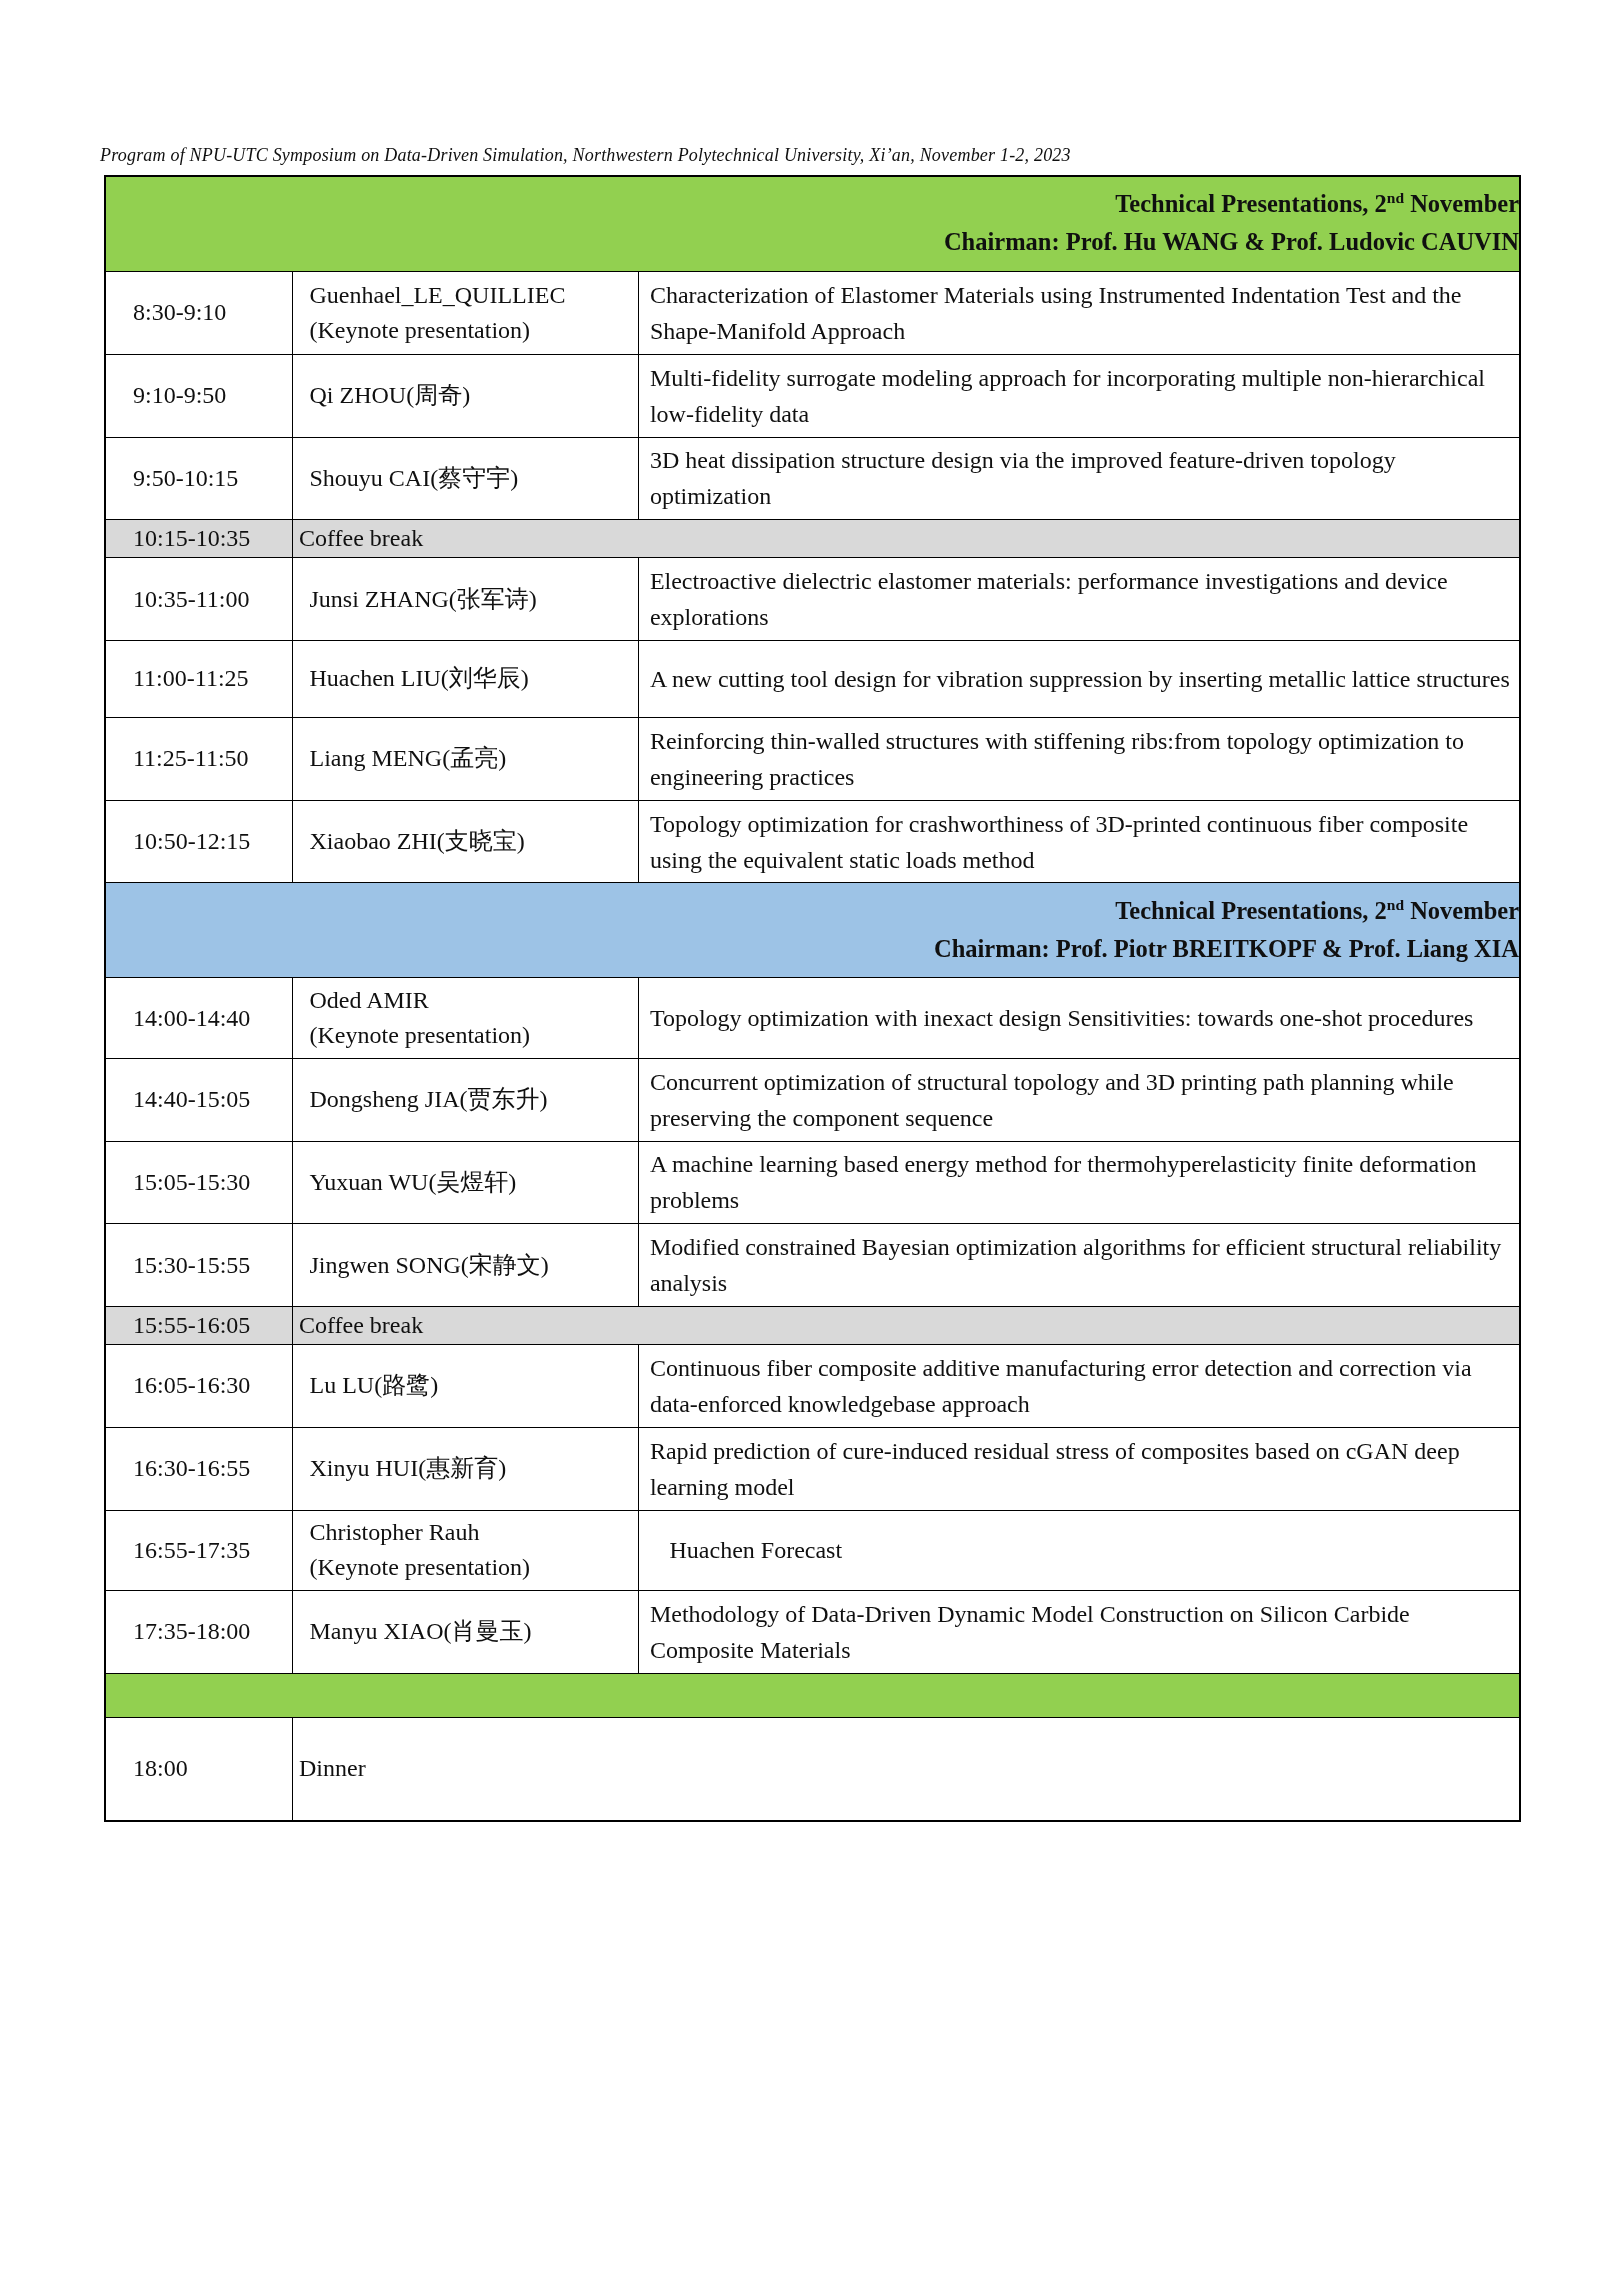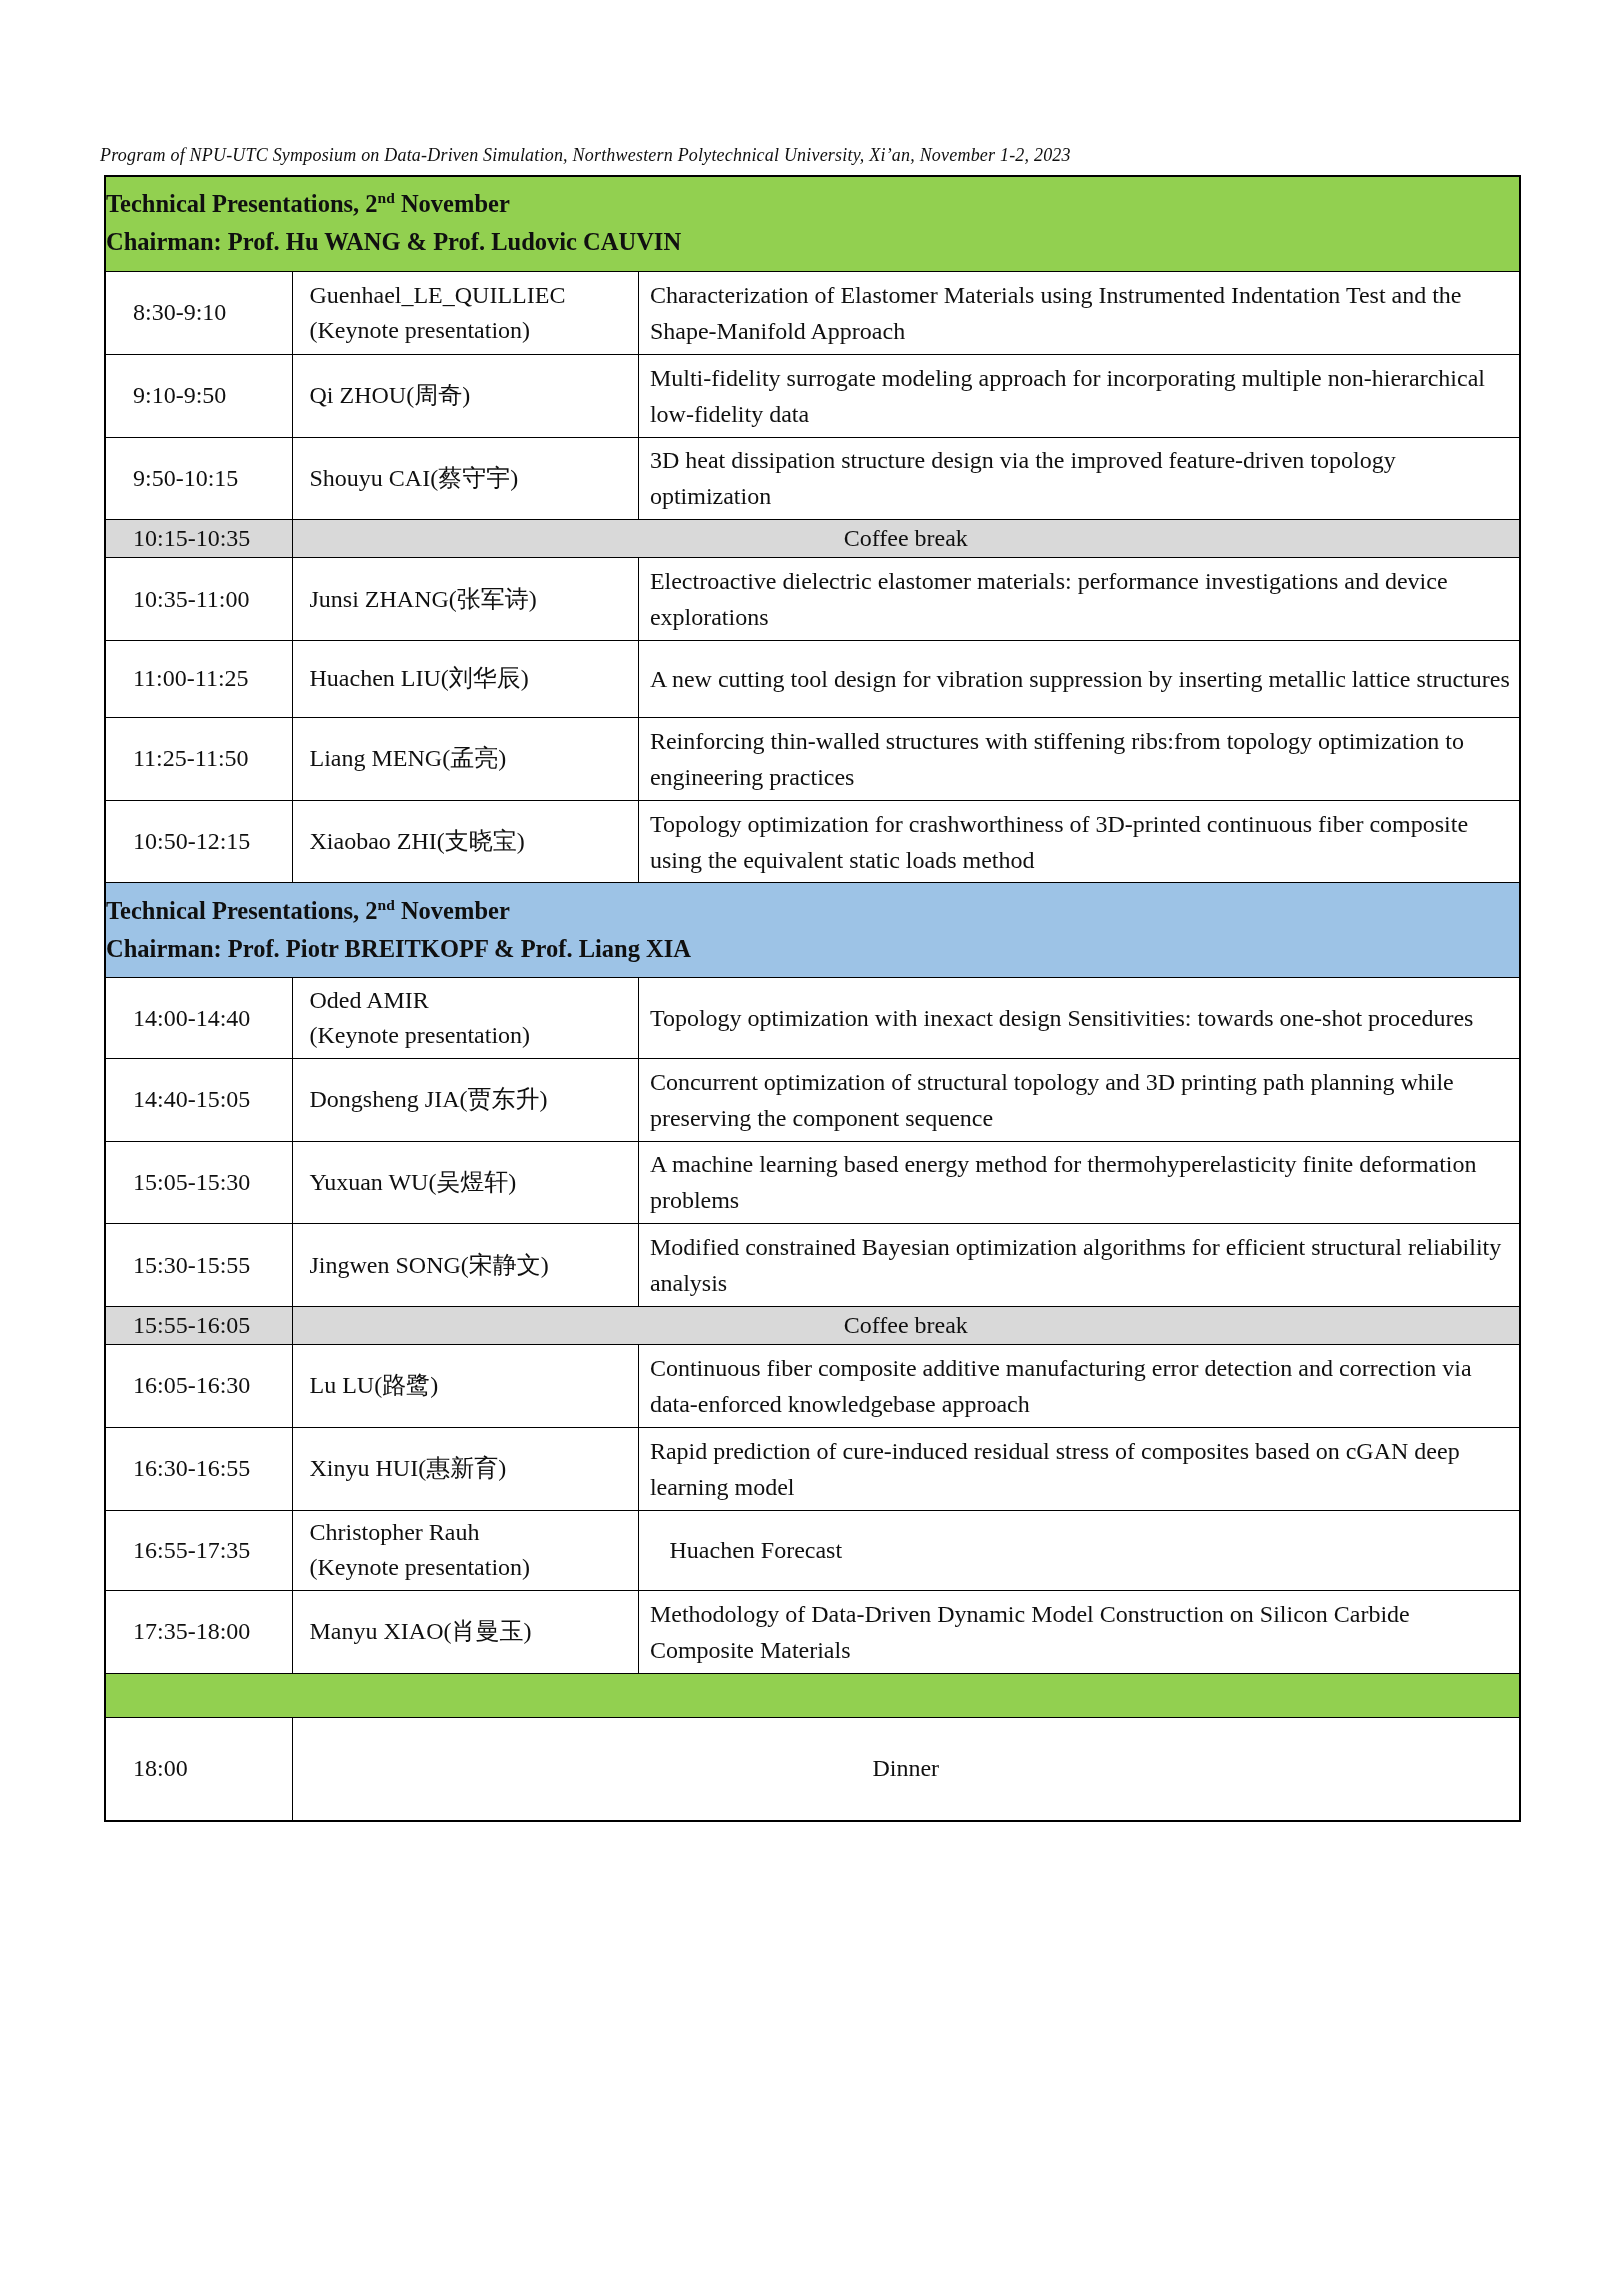--- a/index.html
+++ b/index.html
@@ -35,40 +35,40 @@
     border: 2.5px solid #000;
   }
   td {
     border: 1.6px solid #000;
     font-size: 24px;
     vertical-align: middle;
     padding: 4.9px 6.5px;
     overflow: hidden;
   }
   .session-td {
-    text-align: left;
+    text-align: right;
     font-weight: bold;
     padding: 8.2px 0 9.8px 0;
   }
   .session-green { background: #92D050; }
   .session-blue  { background: #9DC3E6; }
   .session-line  { line-height: 38px; font-size: 24.5px; }
   sup { font-size: 15.5px; line-height: 0; }
 
   tr.talk-row   { height: 77px; }
   tr.break-row  { height: 34px; background: #D9D9D9; }
   tr.lunch-row  { height: 107px; }
   tr.dinner-row { height: 104px; }
   tr.spacer-row { height: 44px; }
 
   .time-cell    { padding-left: 27px; }
   .speaker-cell { padding-left: 17px; padding-right: 3.3px; line-height: 1.45; margin-top: 31px; }
   .title-cell   { padding-left: 11.4px; padding-right: 7px; line-height: 1.5; }
   .title-indent { padding-left: 31px; }
-  .merged-center { text-align: center; }
+  .merged-center { }
   .spacer-cell  { background: #92D050; padding: 0; }
 </style>
 </head>
 <body>
 
 <div class="doc-header">Program of NPU-UTC Symposium on Data-Driven Simulation, Northwestern Polytechnical University, Xi’an, November 1-2, 2023</div>
 
 <table class="schedule">
   <colgroup>
     <col style="width:187px">

